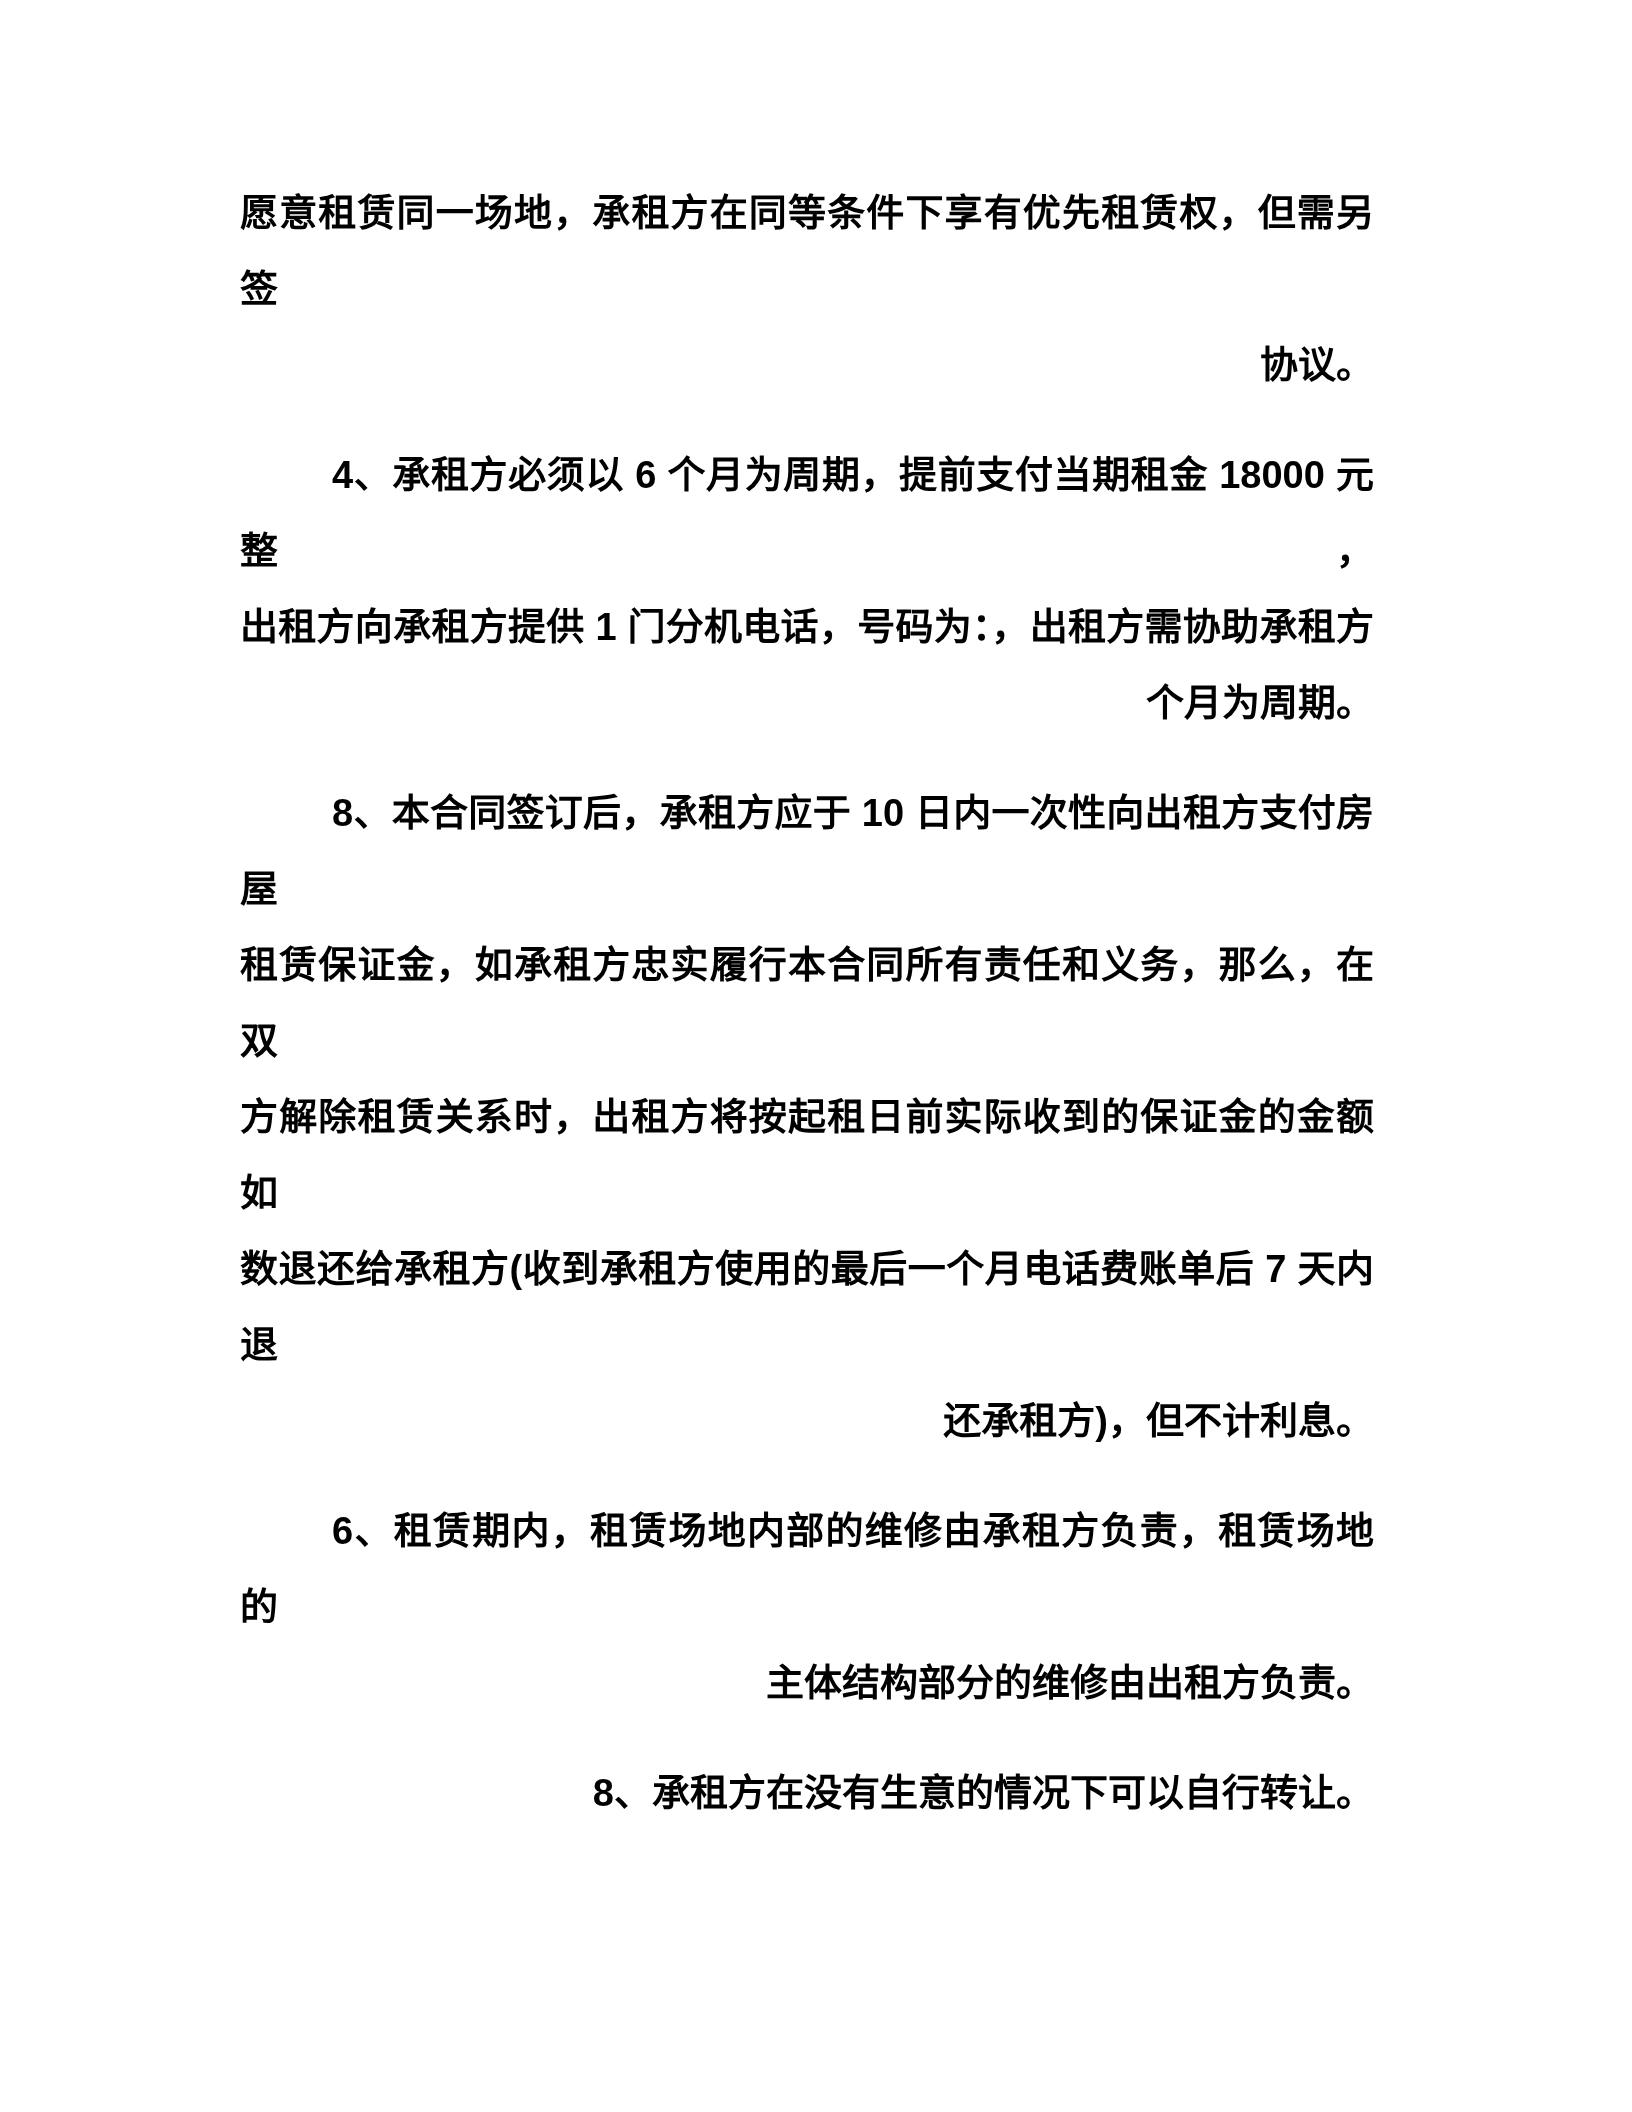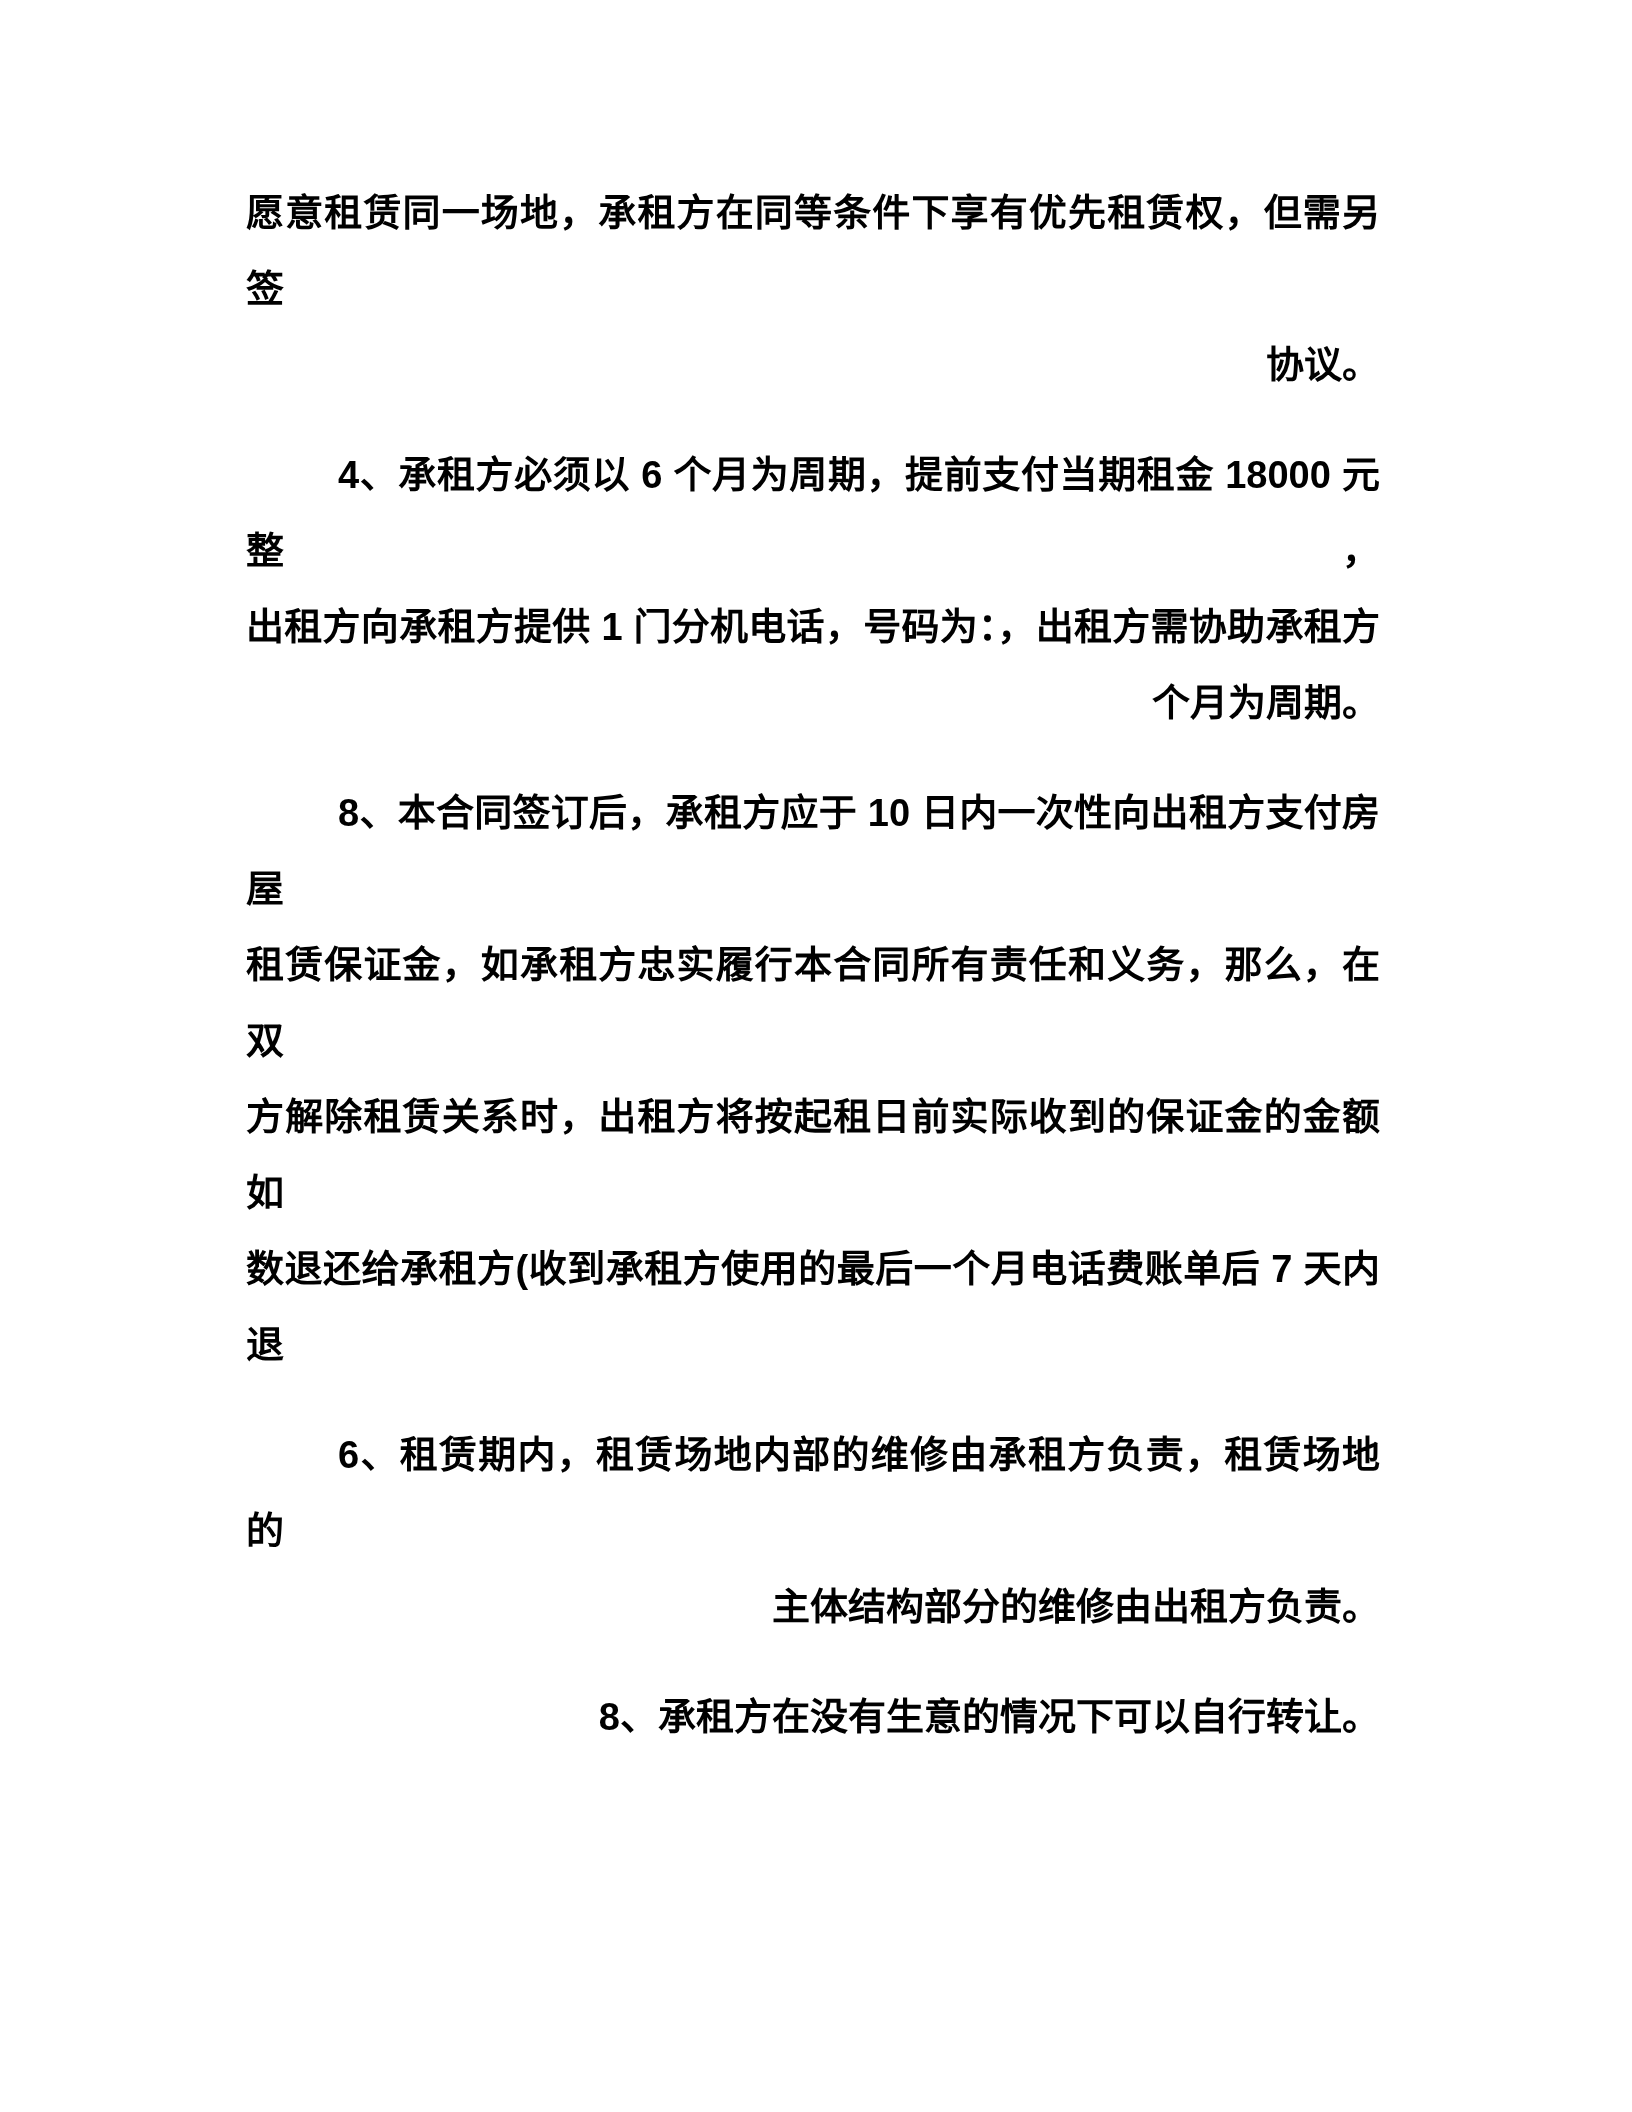--- a/index.html
+++ b/index.html
@@ -14,21 +14,21 @@
   }
   .page {
     position: relative;
     width: 1632px;
     height: 2112px;
     background: #ffffff;
     overflow: hidden;
   }
   .content {
     position: absolute;
-    left: 246px;
+    left: 240px;
     top: 175px;
     width: 1134px;
     color: #000000;
     font-size: 38px;
     font-weight: 700;
     line-height: 76px;
     letter-spacing: 0;
   }
   .para {
     margin: 0 0 34px 0;
@@ -67,20 +67,21 @@
       <div class="line j ind">4、承租方必须以 6 个月为周期，提前支付当期租金 18000 元整，</div>
       <div class="line j">出租方向承租方提供 1 门分机电话，号码为：，出租方需协助承租方</div>
       <div class="line">个月为周期。</div>
     </div>
 
     <div class="para">
       <div class="line j ind">8、本合同签订后，承租方应于 10 日内一次性向出租方支付房屋</div>
       <div class="line j">租赁保证金，如承租方忠实履行本合同所有责任和义务，那么，在双</div>
       <div class="line j">方解除租赁关系时，出租方将按起租日前实际收到的保证金的金额如</div>
       <div class="line j">数退还给承租方(收到承租方使用的最后一个月电话费账单后 7 天内退</div>
+      <div class="line">还承租方)，但不计利息。</div>
     </div>
 
     <div class="para">
       <div class="line j ind">6、租赁期内，租赁场地内部的维修由承租方负责，租赁场地的</div>
       <div class="line">主体结构部分的维修由出租方负责。</div>
     </div>
 
 
     <div class="para">
       <div class="line ind">8、承租方在没有生意的情况下可以自行转让。</div>

